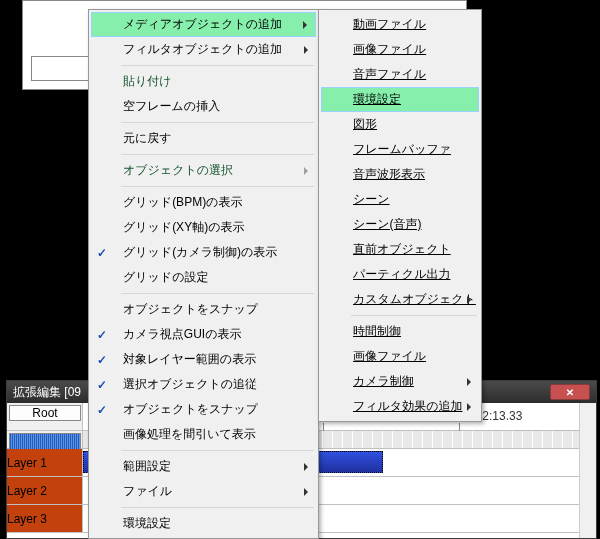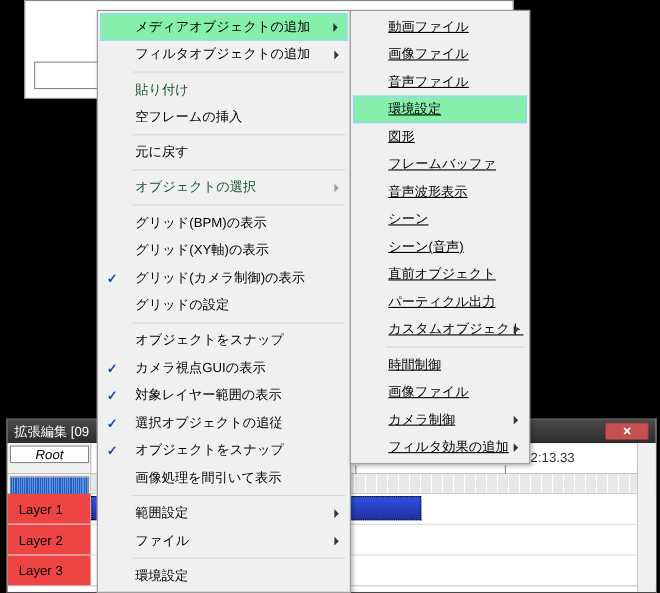--- a/index.html
+++ b/index.html
@@ -29,40 +29,40 @@
   
   .tw-body { background: #fff; position: absolute; top: 22px; left: 0; right: 0; bottom: 0; }
   .tw-root-row { height: 28px; display: flex; border-bottom: 1px solid #c0c0c0; }
   .tw-root-btn { width: 72px; border: 1px solid #888; background: #fdfdfd; margin: 2px; display: flex; align-items: center; justify-content: center; }
   .tw-spectrum { width: 72px; height: 18px; margin: 2px; background: repeating-linear-gradient(90deg, #2060c0 0 1px, #6090e0 1px 2px); border: 1px solid #888; }
   .tw-timeline-area { flex: 1; position: relative; }
   .tw-ruler { height: 28px; border-bottom: 1px solid #c0c0c0; position: relative; font-size: 10px; color: #333; }
   .tw-tick { position: absolute; top: 6px; }
   .tw-tick::after { content: ""; position: absolute; left: 0; top: 14px; width: 1px; height: 8px; background: #888; }
   .tw-layer-row { height: 28px; display: flex; border-bottom: 1px solid #c0c0c0; }
-  .tw-layer-label { width: 76px; display: flex; align-items: center; padding-left: 10px; border-right: 1px solid #c0c0c0; background: #ef4444; }
+  .tw-layer-label { width: 76px; display: flex; align-items: center; border-right: 1px solid #c0c0c0; background: #c2410c; }
   .tw-layer-track { flex: 1; position: relative; background: #fff; }
   .tw-clip { position: absolute; top: 2px; height: 22px; background: linear-gradient(#3050e0, #2030a0); border: 1px dotted #000; }
   .tw-scroll-v { position: absolute; right: 0; top: 22px; bottom: 0; width: 17px; background: #f0f0f0; border-left: 1px solid #ccc; }
 </style>
 </head>
 <body>
 
 <div class="top-panel">
   <div class="top-inner"></div>
 </div>
 
 <div class="timeline-win">
   <div class="tw-title">
     <span>拡張編集 [09</span>
     <div class="tw-close">✕</div>
   </div>
   <div class="tw-body">
     <div class="tw-root-row">
-      <div style="width:76px; border-right:1px solid #c0c0c0; background:#f0f0f0;font-style:italic;">
+      <div style="width:76px; border-right:1px solid #c0c0c0; background:#f0f0f0;">
         <div class="tw-root-btn">
             <span>Root</span>
           </div>
       </div>
       <div class="tw-timeline-area tw-ruler" id="ruler">
           <div class="tw-tick" style="left: 160px;">1.66</div>
           <div class="tw-tick" style="left: 240px;">00:01:40.00</div>
           <div class="tw-tick" style="left: 376px;">00:02:13.33</div>
           <div class="tw-tick" style="left: 496px;">00</div>
         </div>

